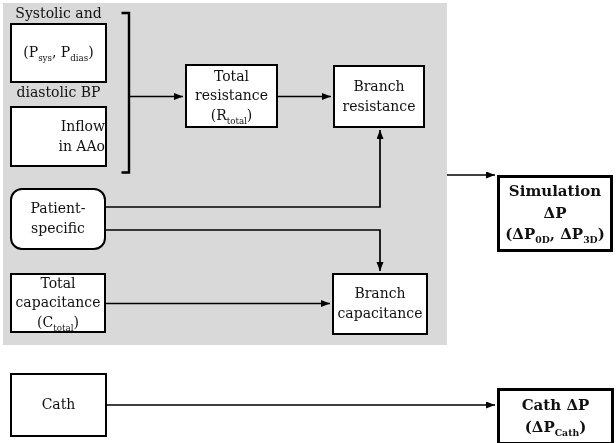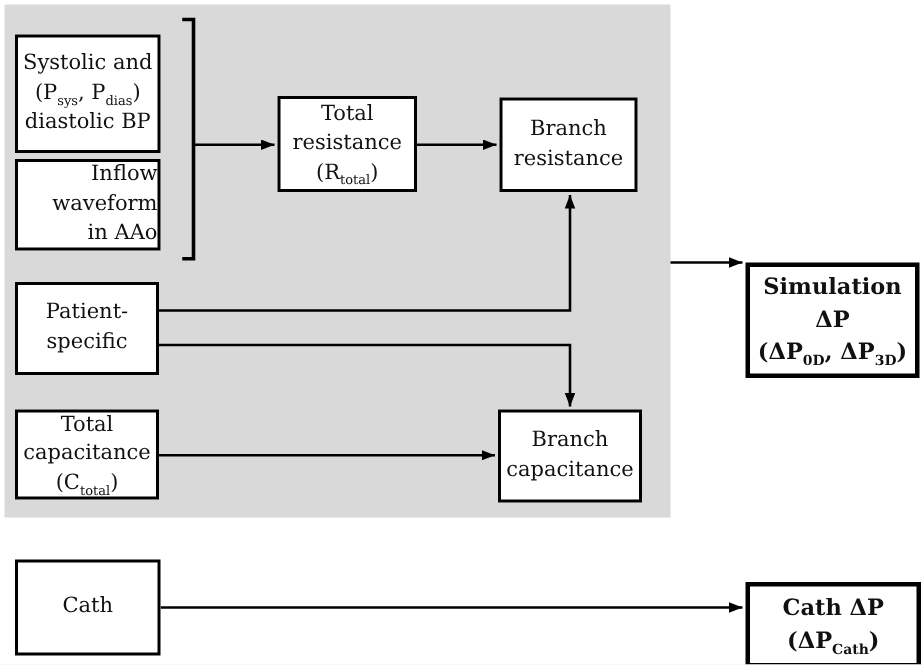--- a/index.html
+++ b/index.html
@@ -83,44 +83,43 @@
 
     <path d="M106,230 H380 V271" fill="none" stroke="#000000" stroke-width="1.7" marker-end="url(#arrowhead)"></path>
 
     <path d="M106,303.5 H330" fill="none" stroke="#000000" stroke-width="1.7" marker-end="url(#arrowhead)"></path>
 
     <path d="M447,175 H495" fill="none" stroke="#000000" stroke-width="1.7" marker-end="url(#arrowhead)"></path>
 
     <path d="M107,405 H495" fill="none" stroke="#000000" stroke-width="1.7" marker-end="url(#arrowhead)"></path>
   </svg>
 
-  <div class="box" style="left:10px; top:23px; width:97px; height:79px;">
+  <div class="box" style="left:10px; top:23px; width:97px; height:60px;gap:20px;">
       <div class="tline"><span>Systolic and</span></div>
       <div class="tline"><span>(P</span><sub>sys</sub><span>, P</span><sub>dias</sub><span>)</span></div>
       <div class="tline"><span>diastolic BP</span></div>
     </div>
 
   <div class="box" style="left:10px; top:106px; width:97px; height:61px;align-items:flex-end;">
       <div class="tline"><span>Inflow</span></div>
-      <div class="tline"><span>waveform</span></div>
       <div class="tline"><span>in AAo</span></div>
     </div>
 
   <div class="box" style="left:185px; top:64px; width:93px; height:64px;">
       <div class="tline"><span>Total</span></div>
       <div class="tline"><span>resistance</span></div>
       <div class="tline"><span>(R</span><sub>total</sub><span>)</span></div>
     </div>
 
   <div class="box" style="left:333px; top:65px; width:92px; height:63px;">
       <div class="tline"><span>Branch</span></div>
       <div class="tline"><span>resistance</span></div>
     </div>
 
-  <div class="box" style="left:10px; top:188px; width:96px; height:62px;">
+  <div class="box" style="left:10px; top:188px; width:96px; height:62px;border-radius:12px;">
       <div class="tline"><span>Patient-</span></div>
       <div class="tline"><span>specific</span></div>
     </div>
 
   <div class="box" style="left:10px; top:273px; width:96px; height:60px;">
       <div class="tline"><span>Total</span></div>
       <div class="tline"><span>capacitance</span></div>
       <div class="tline"><span>(C</span><sub>total</sub><span>)</span></div>
     </div>
 

